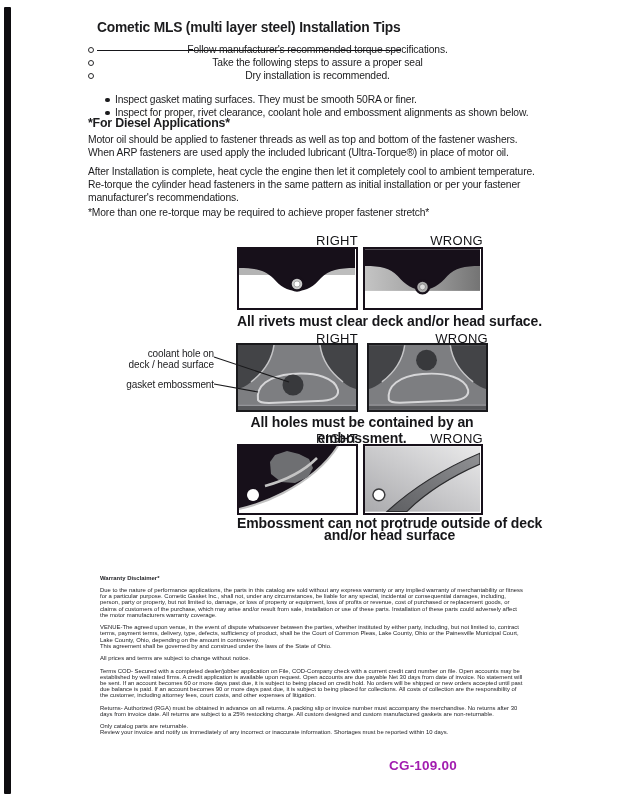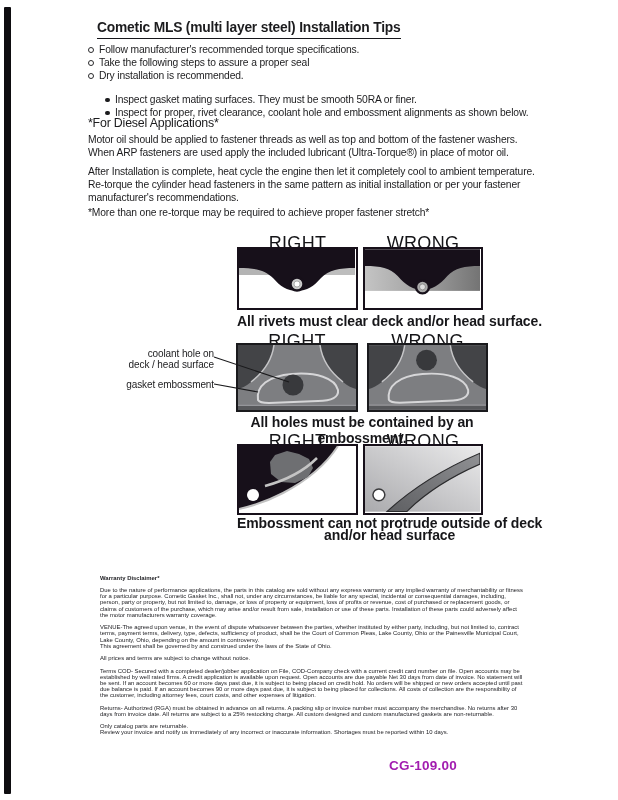--- a/index.html
+++ b/index.html
@@ -7,43 +7,43 @@
   #page {
     position:relative; width:618px; height:800px; background:#ffffff;
     font-family:"Liberation Sans", sans-serif; color:#1c1c1e; overflow:hidden;
   }
   .abs { position:absolute; }
   
   #scan-bar { left:4px; top:7px; width:7px; height:787px; background:#0e0d10; border-radius:1px; }
   
   #title {
     left:97px; top:20px; font-size:13.8px; font-weight:bold; letter-spacing:-0.2px;
-    border-bottom:1.8px solid #16161a; padding-bottom:3px; white-space:nowrap;
+    border-bottom:1.8px solid #16161a; padding-bottom:15px; white-space:nowrap;
   }
   
   #tips { left:88px; top:43px; width:448px; font-size:10.3px; letter-spacing:-0.15px; line-height:13px; }
-  .bullet { position:relative; padding-left:11px; white-space:nowrap; }
+  .bullet { position:relative; padding-left:11px; white-space:nowrap;text-align:center; }
   .bullet::before {
     content:""; position:absolute; left:0; top:4px; width:4px; height:4px;
     border:1.1px solid #2a2a2c; border-radius:50%;
   }
   .subwrap { margin-left:17px;margin-top:11px; }
   .subbullet { position:relative; padding-left:10px; white-space:nowrap; }
   .subbullet::before {
     content:""; position:absolute; left:0; top:4.5px; width:4.5px; height:4.5px;
     background:#1c1c1e; border-radius:50%;
   }
   
-  #diesel-heading { left:88px; top:116px; font-size:12.4px; font-weight:normal; letter-spacing:-0.2px; }
+  #diesel-heading { left:88px; top:116px; font-size:12.4px; font-weight:bold; letter-spacing:-0.2px; }
   .body-para { font-size:10.3px; letter-spacing:-0.15px; line-height:12.8px; }
   #diesel-p1 { left:88px; top:134px; width:447px; }
   #diesel-p2 { left:88px; top:166px; width:452px; }
   #diesel-note { left:88px; top:207px; width:452px; }
   
-  .rw-label { font-size:18px; letter-spacing:0.3px; text-align:center; color:#141417; }
+  .rw-label { font-size:13px; letter-spacing:0.3px; text-align:right; color:#141417; }
   .dbox { border:2.5px solid #17101a; background:#fff; line-height:0; }
   .dbox2 { border:2px solid #1a1a1d; background:#7d7e81; line-height:0; }
   .caption { font-size:14px; font-weight:bold; letter-spacing:-0.1px; color:#17171a; }
   .side-label { font-size:10px; line-height:10.8px; letter-spacing:-0.1px; text-align:right; color:#1c1c1e; }
   svg { display:block; }
   
   #disclaimer { left:100px; top:575px; width:424px; font-size:5.9px; line-height:6.15px; color:#222226; letter-spacing:0.02px; }
   #disclaimer .dh { font-weight:bold; margin-bottom:6px; }
   #disclaimer p { margin:0 0 6.3px 0; }
   #disclaimer p.tight { margin-bottom:0; }

